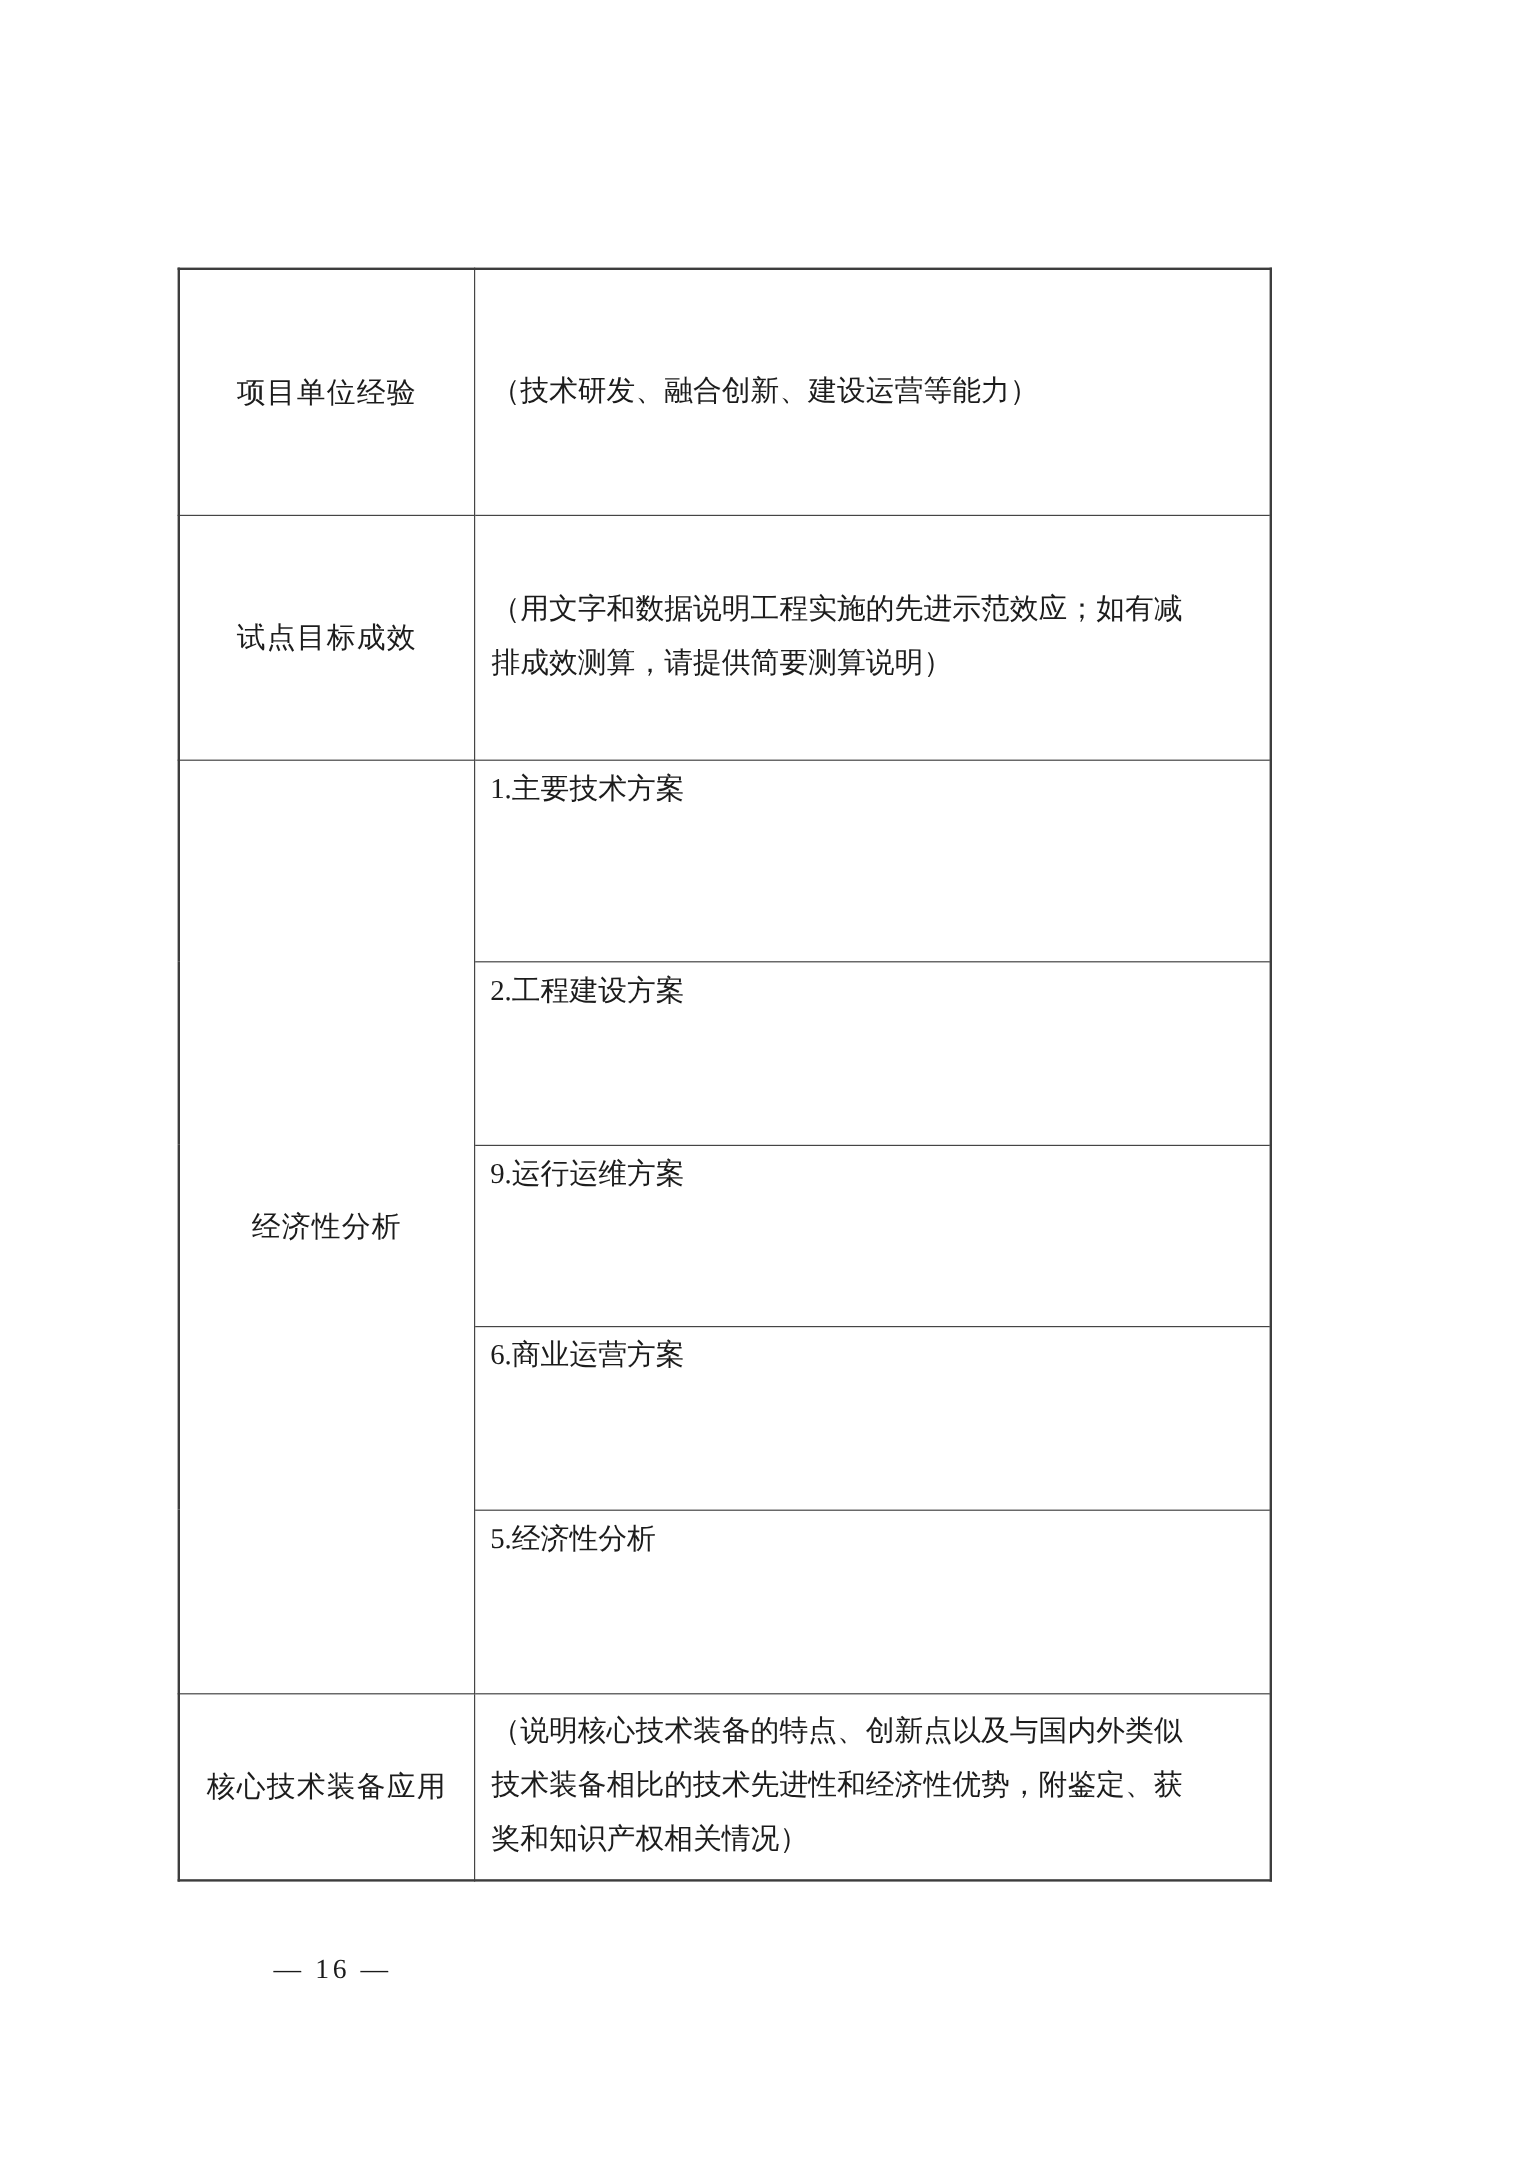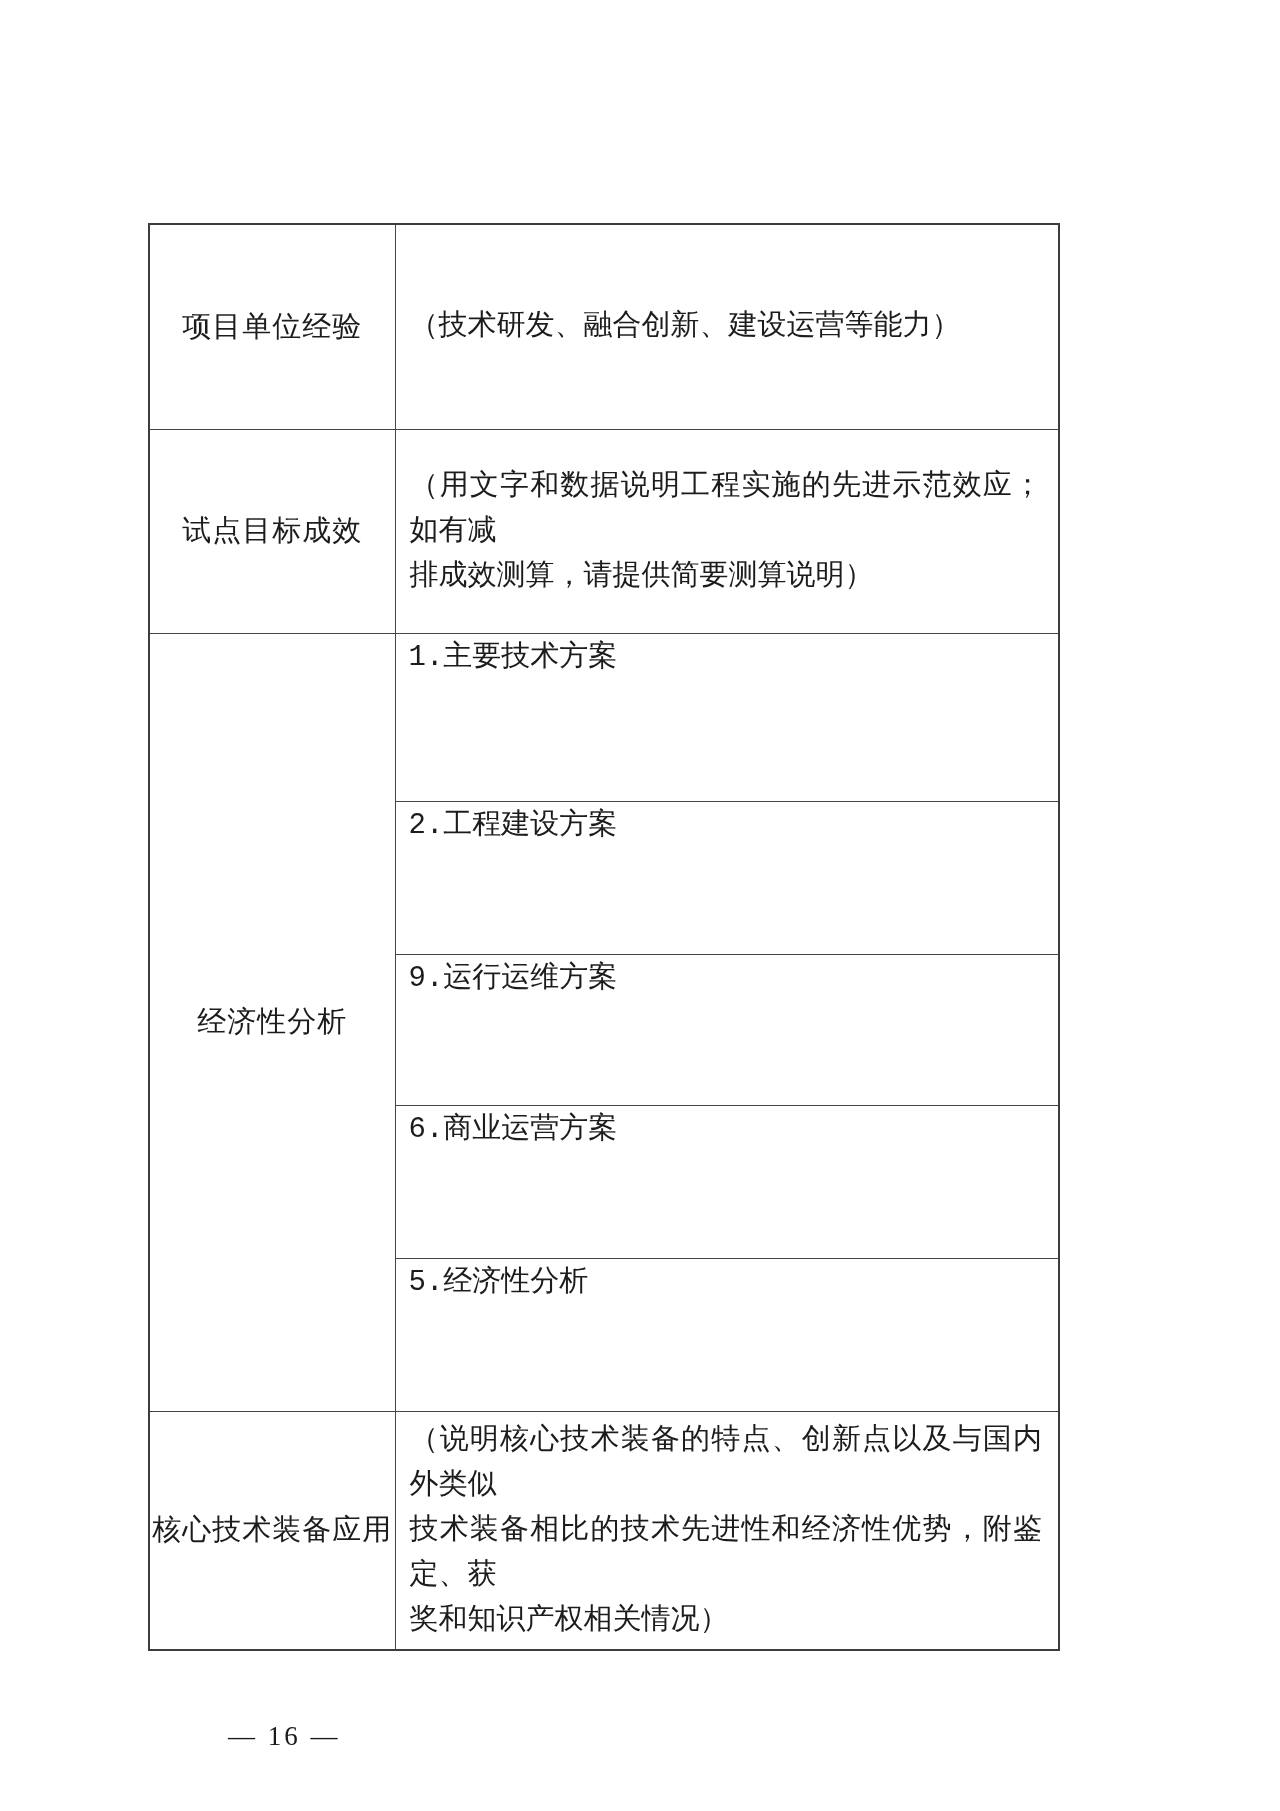--- a/index.html
+++ b/index.html
@@ -20,23 +20,22 @@
   table.form-table {
     position: absolute;
     left: 148px;
     top: 223px;
     width: 910px;
     border-collapse: collapse;
     table-layout: fixed;
   }
   table.form-table td {
     border: 1px solid #454545;
-    font-size: 29px;
+    font-size: 24px;
     color: #1c1c1c;
-    font-family: Liberation Mono, monospace;
   }
   table.form-table {
     border: 2px solid #3d3d3d;
   }
   col.c-label { width: 246px; }
   col.c-content { width: 664px; }
 
   td.label-cell {
     text-align: center;
     vertical-align: middle;
@@ -53,22 +52,22 @@
   td.plan-cell {
     vertical-align: top;
     padding: 4px 12px 0 13px;
   }
   .plan-text {
     line-height: 40px;
   }
   .page-number {
     position: absolute;
     left: 228px;
-    top: 1721px;
-    font-size: 27px;
+    top: 1628px;
+    font-size: 23px;
     letter-spacing: 3px;
     color: #1a1a1a;
     white-space: nowrap;
   }
 </style>
 </head>
 <body>
 
 <div class="page">
 

